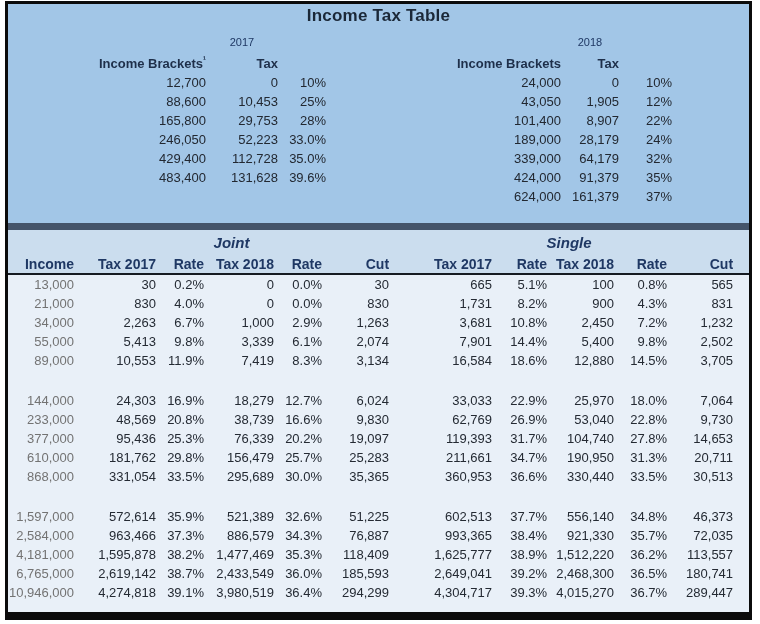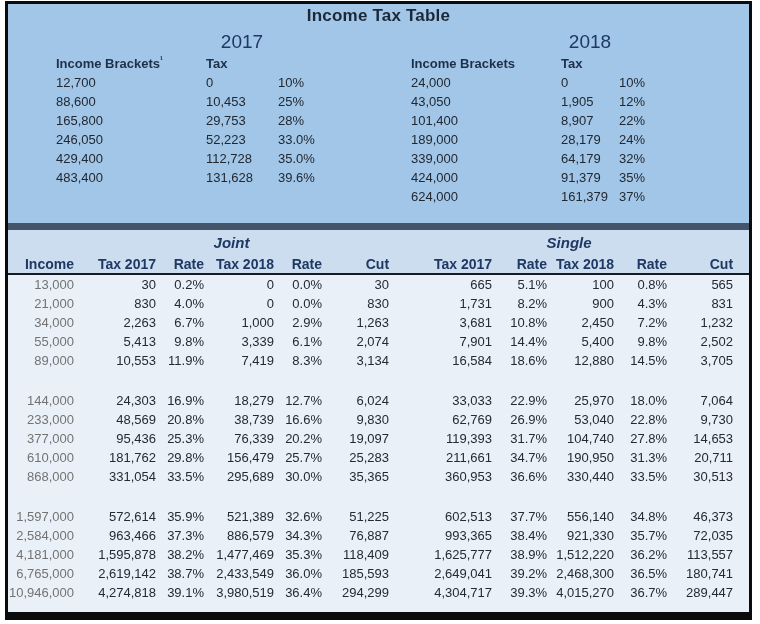--- a/index.html
+++ b/index.html
@@ -17,24 +17,24 @@
   .top{background:#A2C6E7;height:219px;box-sizing:border-box;}
   .title{
     text-align:center;font-weight:bold;font-size:17px;line-height:24px;
     color:#1B2838;letter-spacing:.2px;
   }
   .groups{display:flex;align-items:flex-start;margin-top:1px;}
   table{border-collapse:collapse;table-layout:fixed;}
   .btab{margin-left:48px;}
   .btab.second{margin-left:85px;}
   .btab td{
-    height:19px;font-size:13px;text-align:left;color:#222831;
+    height:19px;font-size:13px;text-align:right;color:#222831;
     padding:0;white-space:nowrap;overflow:visible;
   }
-  .btab tr.yr td{height:25px;font-size:19px;color:#1F3864;text-align:center;vertical-align:middle;}
+  .btab tr.yr td{height:25px;font-size:11px;color:#1F3864;text-align:center;vertical-align:middle;}
   .btab tr.hdr td{font-weight:bold;color:#1E2F4A;}
   .btab sup{font-size:9px;line-height:0;}
   
   .divider{height:7px;background:#44546A;}
   
   .ctab{width:741px;}
   .ctab thead{background:#CBDDEE;}
   .ctab th{
     padding:0;font-size:14px;font-weight:bold;color:#1F3864;
     text-align:right;white-space:nowrap;

